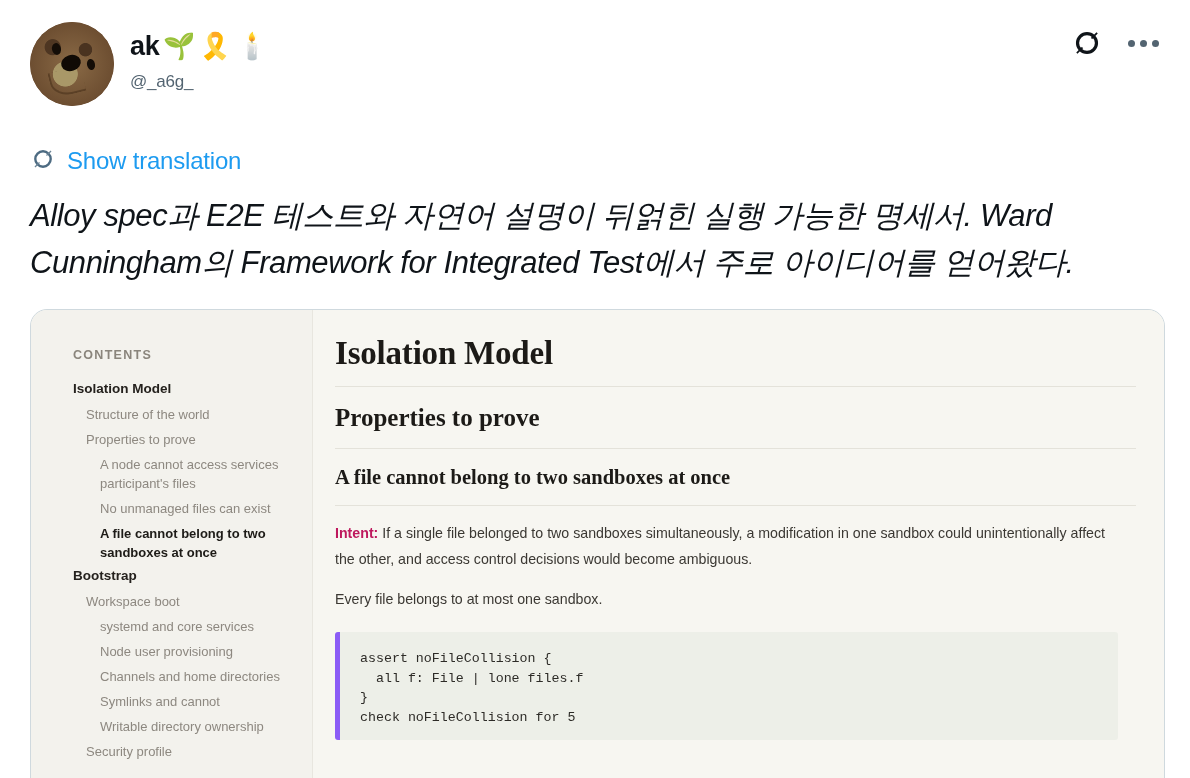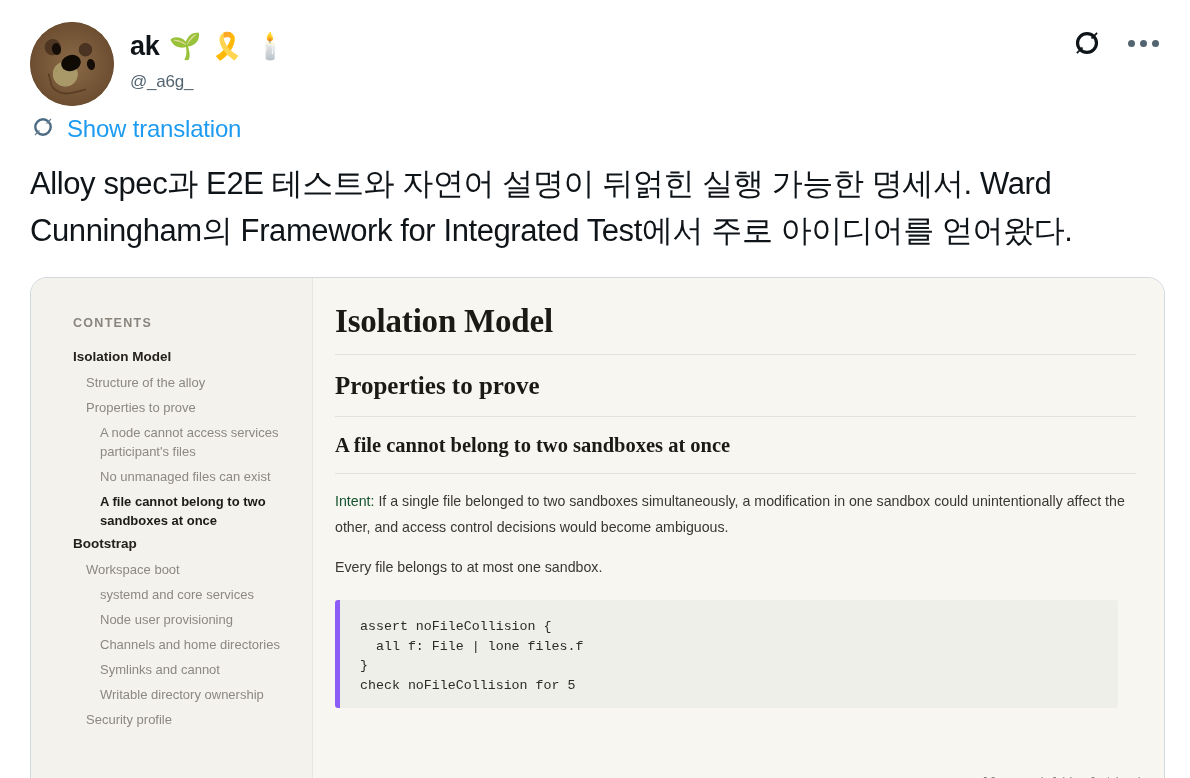--- a/index.html
+++ b/index.html
@@ -76,21 +76,21 @@
   .names { padding-top: 8px; }
 
   .display-name {
     font-size: 27px;
     font-weight: 700;
     color: #0f1419;
     letter-spacing: -0.2px;
     line-height: 32px;
     display: flex;
     align-items: center;
-    gap: 10px;
+    gap: 4px;
   }
   .name-emoji {
     font-size: 26px;
     line-height: 1;
     display: inline-block;
   }
   .handle {
     font-size: 17px;
     color: #536471;
     line-height: 33px;
@@ -122,41 +122,42 @@
     border-radius: 50%;
     background: #536471;
     display: block;
   }
 
   
   .translation-row {
     display: flex;
     align-items: center;
     gap: 11px;
-    margin-top: 0;
+    margin-top: 32px;
     cursor: pointer;
     width: max-content;
   }
   .translation-label {
     color: #1d9bf0;
     font-size: 24px;
     font-weight: 500;
     letter-spacing: -0.2px;
   }
 
   
   .tweet-text {
     margin-top: 16px;
     font-size: 31px;
     line-height: 47px;
     color: #0f1419;
     letter-spacing: -0.4px;
     font-weight: 400;
     white-space: pre-wrap;
     max-width: 1140px;
+    font-style: italic;
   }
 
   
   .media-card {
     margin-top: 23px;
     width: 1135px;
     height: 576px;
     border: 1px solid #cfd9de;
     border-radius: 17px;
     overflow: hidden;
@@ -240,21 +241,21 @@
     margin: 12px 0 13px 0;
   }
 
   .doc-p {
     font-size: 14.2px;
     line-height: 26px;
     color: #3b3833;
     max-width: 790px;
     margin-top: 14px;
   }
-  .doc-p b { font-weight: 400; color: #14532d; }
+  .doc-p b { font-weight: 700; color: #be185d; }
 
   .doc-code {
     margin-top: 20px;
     background: #edefe8;
     border-left: 5px solid #8b5cf6;
     border-radius: 3px;
     padding: 17px 20px 19px 20px;
     width: 783px;
     height: 108px;
     font-family: "Liberation Mono", monospace;
@@ -329,21 +330,21 @@
 
   <div class="tweet-text">Alloy spec과 E2E 테스트와 자연어 설명이 뒤얽힌 실행 가능한 명세서. Ward Cunningham의 Framework for Integrated Test에서 주로 아이디어를 얻어왔다.</div>
 
   <div class="media-card">
 
     <div class="doc-sidebar">
       <div class="toc-title">CONTENTS</div>
 
       <div class="toc-group">
         <div class="toc-group-title">Isolation Model</div>
-        <div class="toc-item lvl1">Structure of the alloy</div>
+        <div class="toc-item lvl1">Structure of the world</div>
         <div class="toc-item lvl1">Properties to prove</div>
         <div class="toc-item lvl2">A node cannot access services participant's files</div>
         <div class="toc-item lvl2">No unmanaged files can exist</div>
         <div class="toc-item lvl2 active">A file cannot belong to two sandboxes at once</div>
       </div>
 
       <div class="toc-group">
         <div class="toc-group-title">Bootstrap</div>
         <div class="toc-item lvl1">Workspace boot</div>
         <div class="toc-item lvl2">systemd and core services</div>

